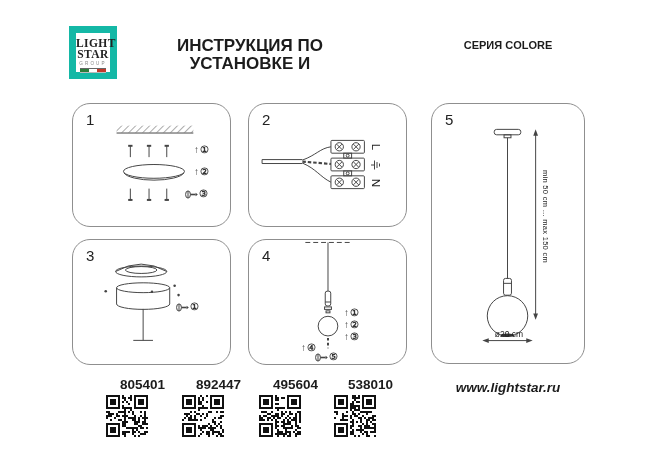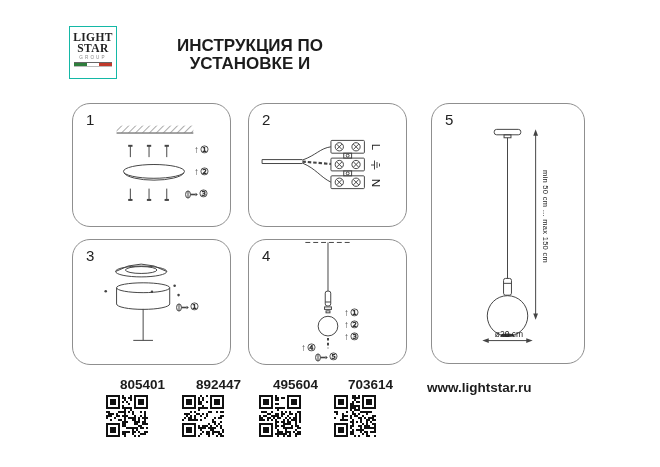--- a/index.html
+++ b/index.html
@@ -2,21 +2,21 @@
 <html><head>
 <meta charset="utf-8">
 <style>
   html,body{margin:0;padding:0;}
   body{
     width:660px;height:467px;position:relative;background:#ffffff;
     font-family:"Liberation Sans", sans-serif;color:#1c1c1c;overflow:hidden;
   }
   
   .logo{position:absolute;left:69px;top:26px;width:48px;height:53px;
-    border:1px solid #14b8a6;box-sizing:border-box;text-align:center;padding-top:5px;background:#fff;}
+    border:7px solid #14b8a6;box-sizing:border-box;text-align:center;padding-top:5px;background:#fff;}
   .logo-w{font-family:"Liberation Serif", serif;font-weight:700;font-size:11.5px;line-height:10.5px;letter-spacing:.4px;color:#222;}
   .logo-g{font-size:4.6px;letter-spacing:2.1px;color:#8a8a8a;margin-top:1.5px;}
   .logo-flag{display:flex;height:3px;margin:2px 4px 0;border-top:1px solid #666;border-bottom:1px solid #bbb;}
   .logo-flag span{flex:1;}
   .title{position:absolute;left:132px;top:37px;width:236px;text-align:center;
     font-weight:700;font-size:17px;line-height:18px;}
   .series-block{position:absolute;left:427px;top:39px;width:162px;text-align:center;}
   .series-name{font-size:11px;font-weight:700;}
   .articles-heading{font-size:13.5px;font-weight:700;margin-top:3px;}
   
@@ -35,41 +35,42 @@
   .t-label{position:absolute;font-size:11.5px;font-weight:500;transform:rotate(90deg);color:#222;}
   .earth-sym{position:absolute;width:11px;height:10px;}
   .range-label{position:absolute;left:109px;top:66px;writing-mode:vertical-rl;
     font-size:7.5px;letter-spacing:.3px;color:#222;}
   .dia-label{position:absolute;left:40px;top:225px;width:74px;text-align:center;font-size:8.5px;color:#222;}
   
   .article-block{position:absolute;top:377px;width:76px;text-align:right;}
   .ab1{left:89px}.ab2{left:165px}.ab3{left:242px}.ab4{left:317px}
   .article-code{font-size:13.5px;font-weight:700;}
   .qr{width:42px;height:42px;margin:3px auto 0;display:block;background:#fff;}
-  .website{position:absolute;left:427px;top:380px;width:162px;text-align:left;font-weight:700;font-size:13.5px;}
+  .website{position:absolute;left:427px;top:380px;width:162px;text-align:center;font-weight:700;font-size:13.5px;font-style:italic;}
 </style>
 </head>
 <body>
 
 <div class="logo">
   <div class="logo-w">LIGHT</div>
   <div class="logo-w">STAR</div>
   <div class="logo-g">GROUP</div>
   <div class="logo-flag">
     <span style="background:#2e7d3c"></span>
     <span style="background:#ffffff"></span>
     <span style="background:#c0392b"></span>
   </div>
 </div>
 
 <div class="title">
   <div>ИНСТРУКЦИЯ ПО УСТАНОВКЕ И</div>
 </div>
 
 <div class="series-block">
+  <div class="series-name">СЕРИЯ COLORE</div>
 </div>
 
 <section class="panel p1">
   <svg class="diagram" viewBox="0 0 159 124">
     <defs>
       <pattern id="hatch" width="5" height="5" patternUnits="userSpaceOnUse" patternTransform="rotate(45)">
         <line x1="0" y1="0" x2="0" y2="5" stroke="#555" stroke-width="1"></line>
       </pattern>
     </defs>
     <g stroke="#444" fill="none" stroke-width="1">
@@ -641,21 +642,21 @@
       <rect x="4" y="4" width="6" height="6" fill="#111"></rect>
       <rect x="28" y="0" width="14" height="14" fill="#111"></rect>
       <rect x="30" y="2" width="10" height="10" fill="#fff"></rect>
       <rect x="32" y="4" width="6" height="6" fill="#111"></rect>
       <rect x="0" y="28" width="14" height="14" fill="#111"></rect>
       <rect x="2" y="30" width="10" height="10" fill="#fff"></rect>
       <rect x="4" y="32" width="6" height="6" fill="#111"></rect>
     </svg>
 </div>
 <div class="article-block ab4">
-  <div class="article-code">703614</div>
+  <div class="article-code">538010</div>
   <svg class="qr" viewBox="0 0 42 42">
       <rect x="18" y="0" width="2" height="2" fill="#111"></rect>
       <rect x="20" y="0" width="2" height="2" fill="#111"></rect>
       <rect x="24" y="0" width="2" height="2" fill="#111"></rect>
       <rect x="18" y="2" width="2" height="2" fill="#111"></rect>
       <rect x="20" y="2" width="2" height="2" fill="#111"></rect>
       <rect x="22" y="2" width="2" height="2" fill="#111"></rect>
       <rect x="24" y="2" width="2" height="2" fill="#111"></rect>
       <rect x="20" y="4" width="2" height="2" fill="#111"></rect>
       <rect x="18" y="6" width="2" height="2" fill="#111"></rect>

